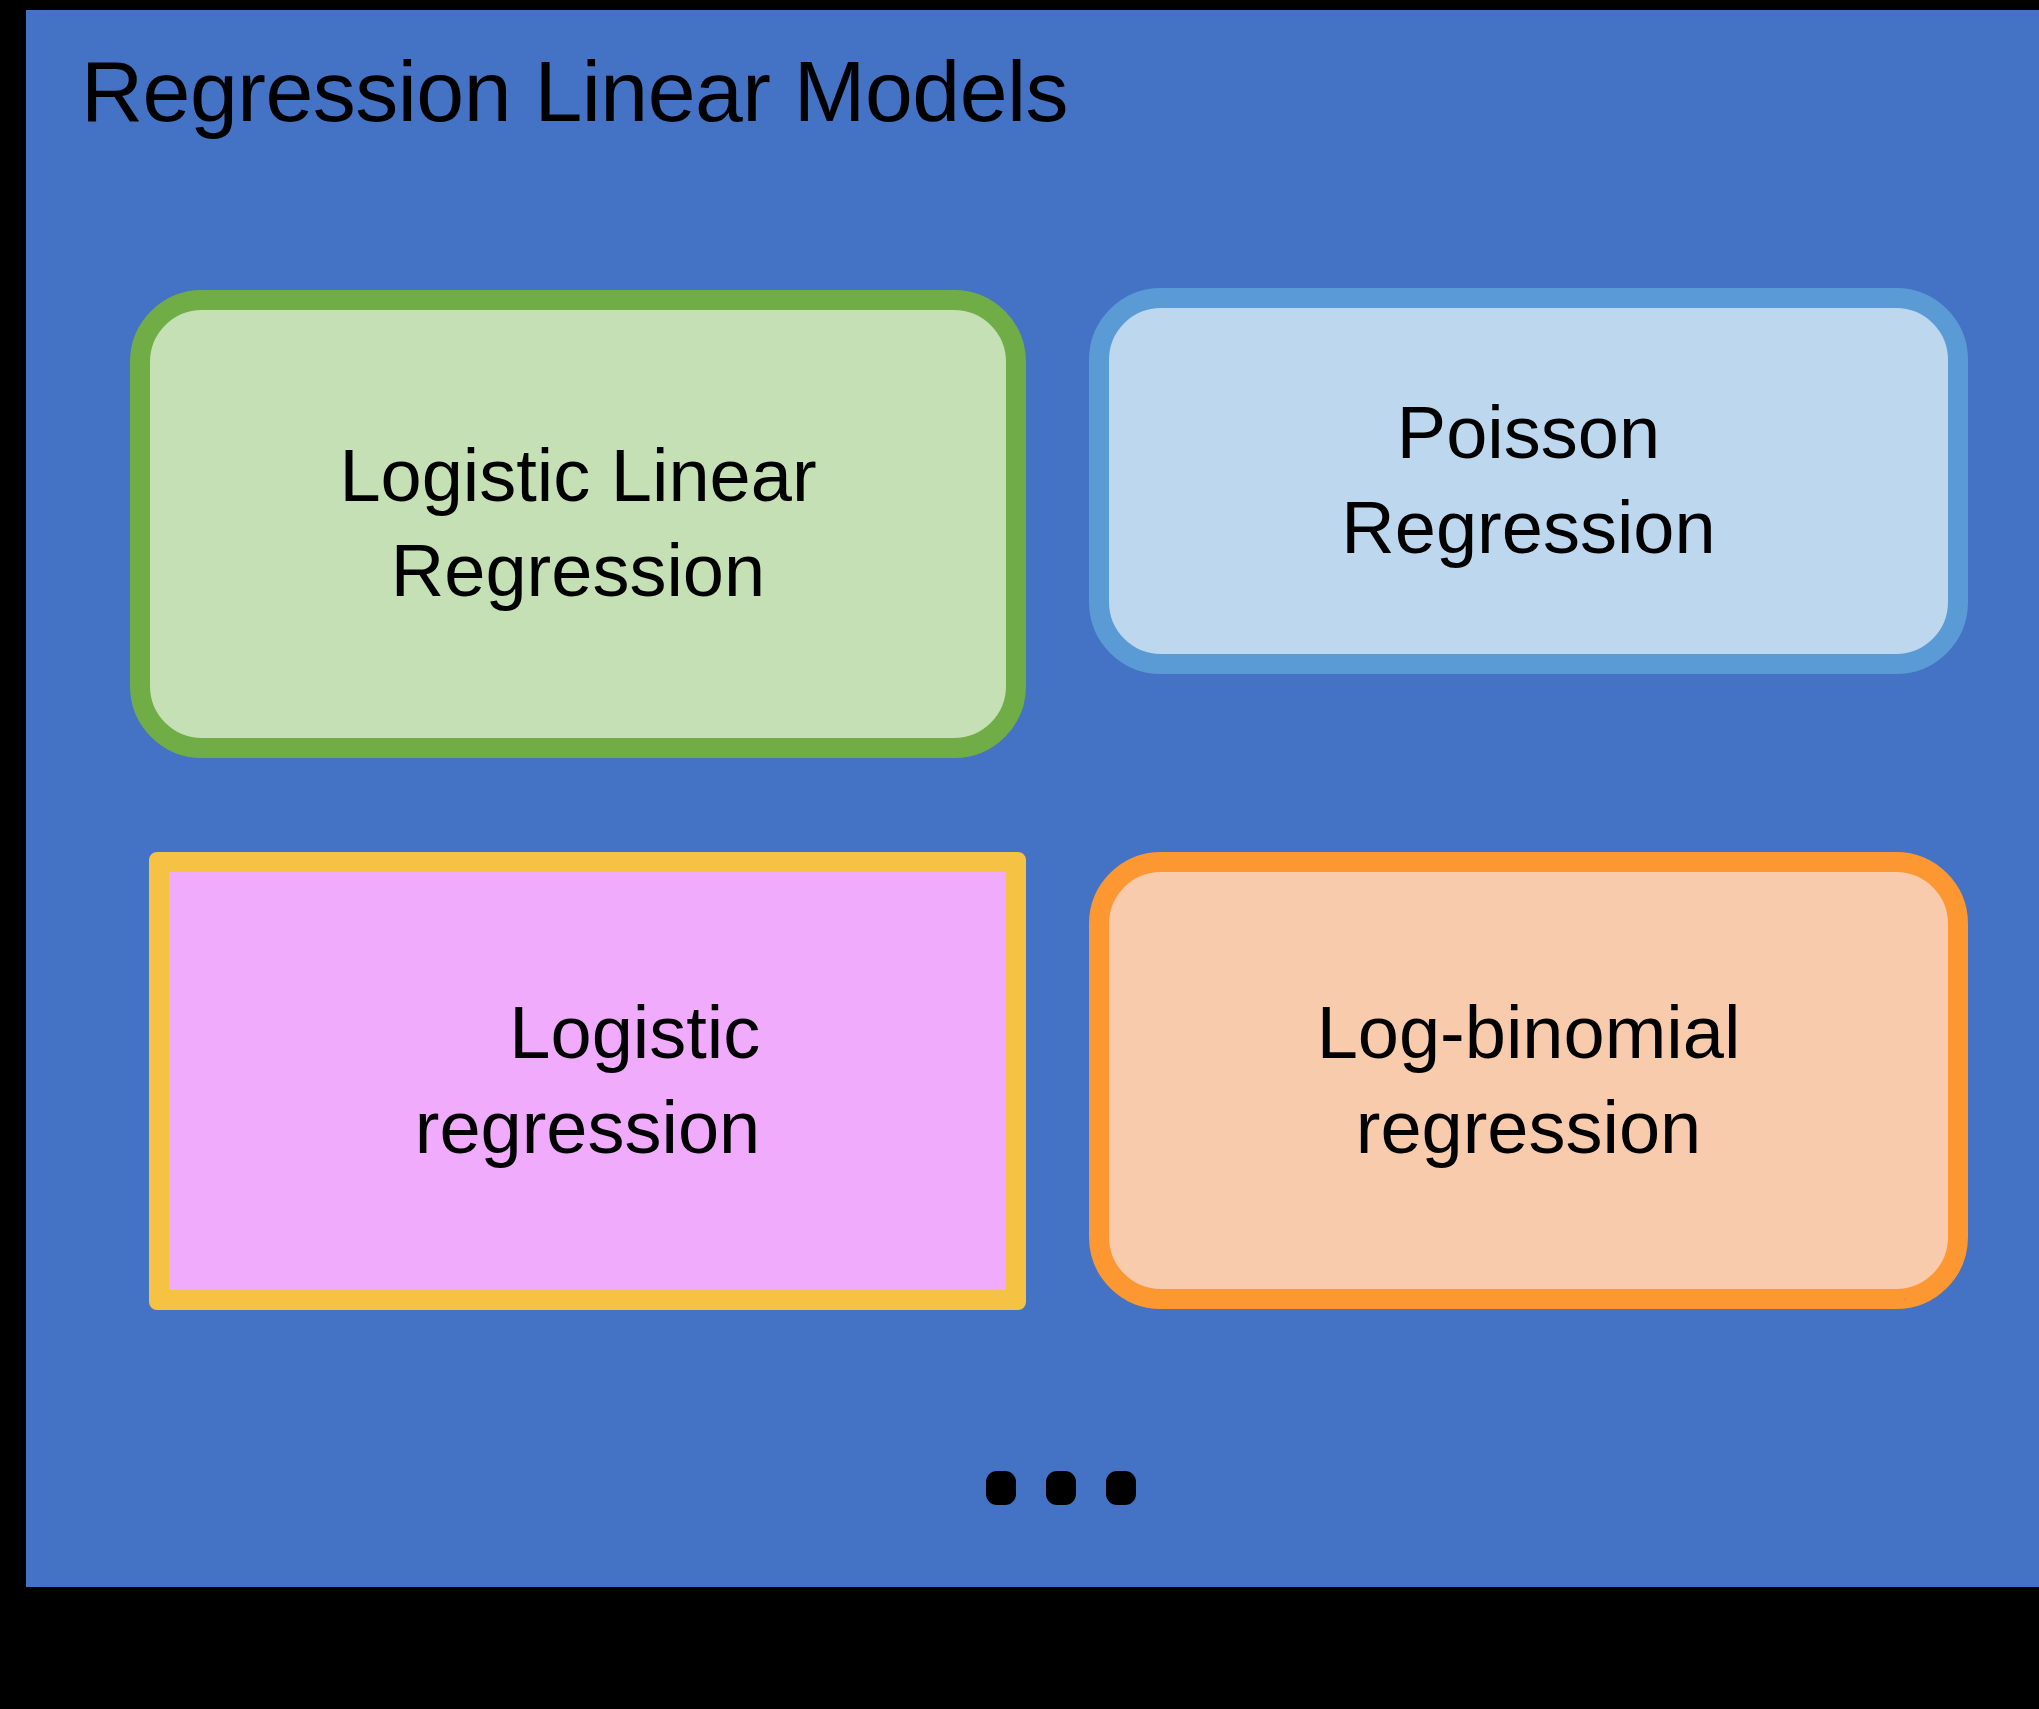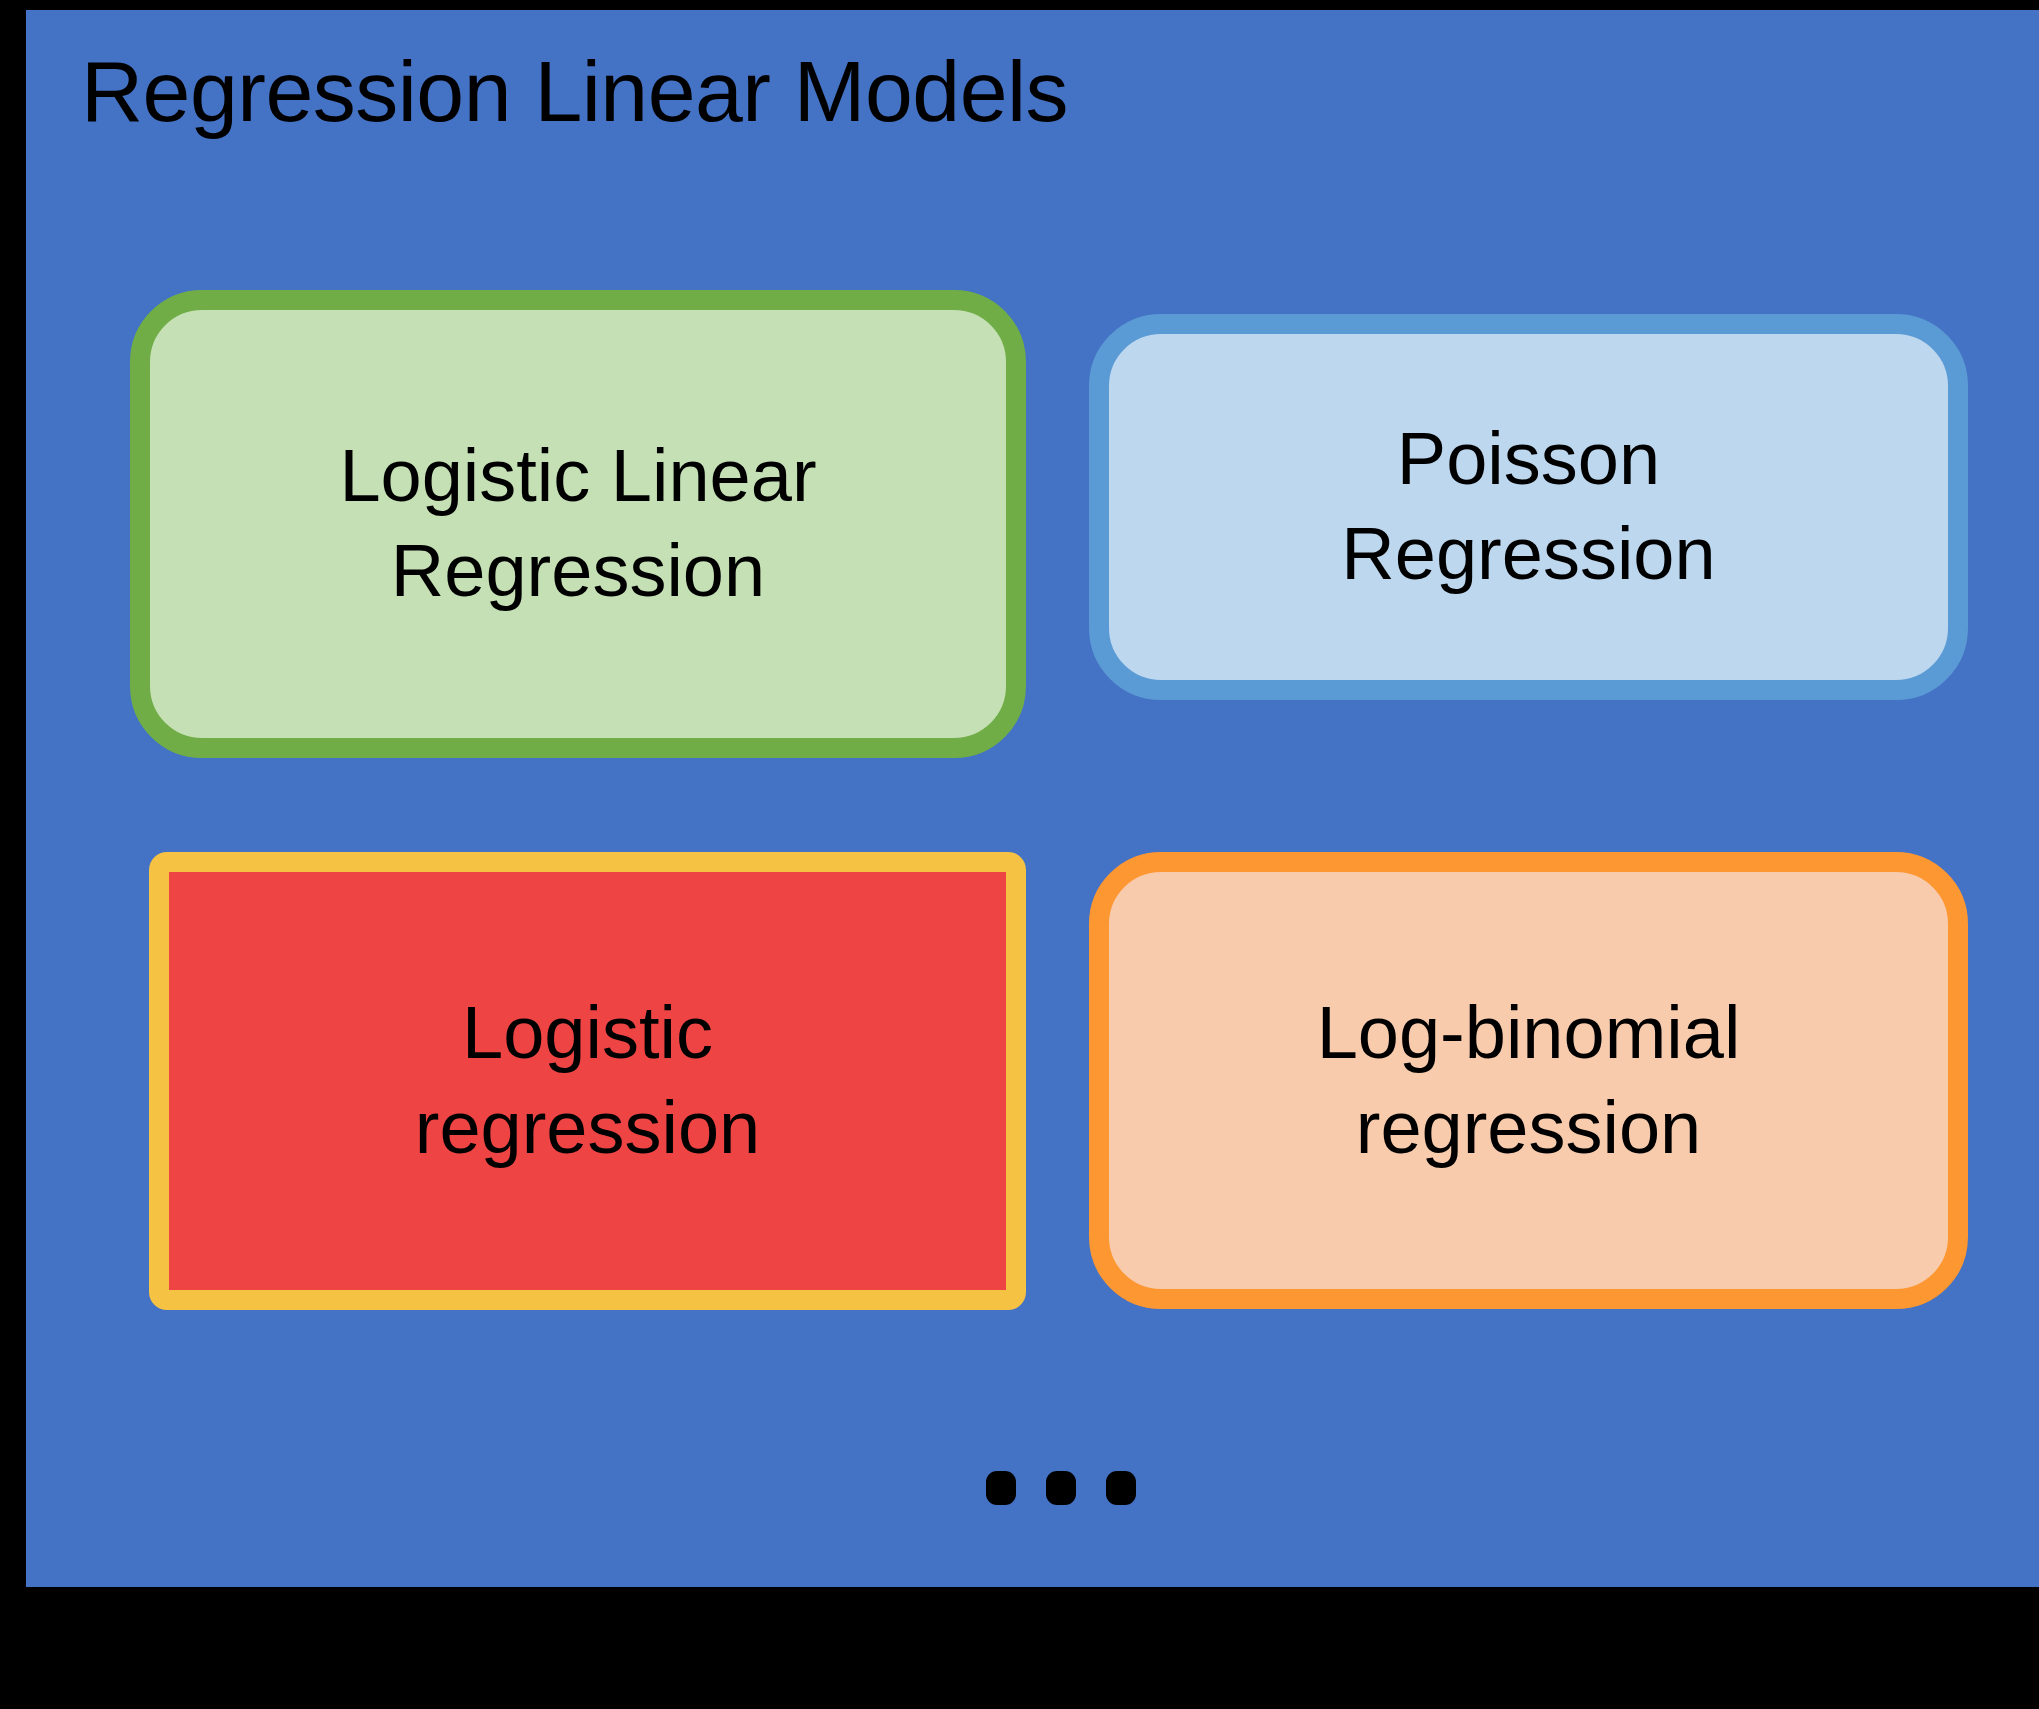--- a/index.html
+++ b/index.html
@@ -77,33 +77,33 @@
   
   .card-poisson {
     left: 1063px;
     top: 278px;
     width: 879px;
     height: 386px;
     border-width: 20px;
     border-radius: 72px;
     border-color: #5B9BD5;
     background: #BDD7EE;
-    margin-top: 26px;
   }
 
   
   .card-logistic {
     left: 123px;
     top: 842px;
     width: 877px;
     height: 458px;
     border-width: 20px;
-    border-radius: 18px;
+    border-radius: 8px;
     border-color: #F5C243;
-    background: #ef4444;
+    background: #f0abfc;
+    text-align: right;
   }
 
   
   .card-logbinomial {
     left: 1063px;
     top: 842px;
     width: 879px;
     height: 457px;
     border-width: 20px;
     border-radius: 72px;

